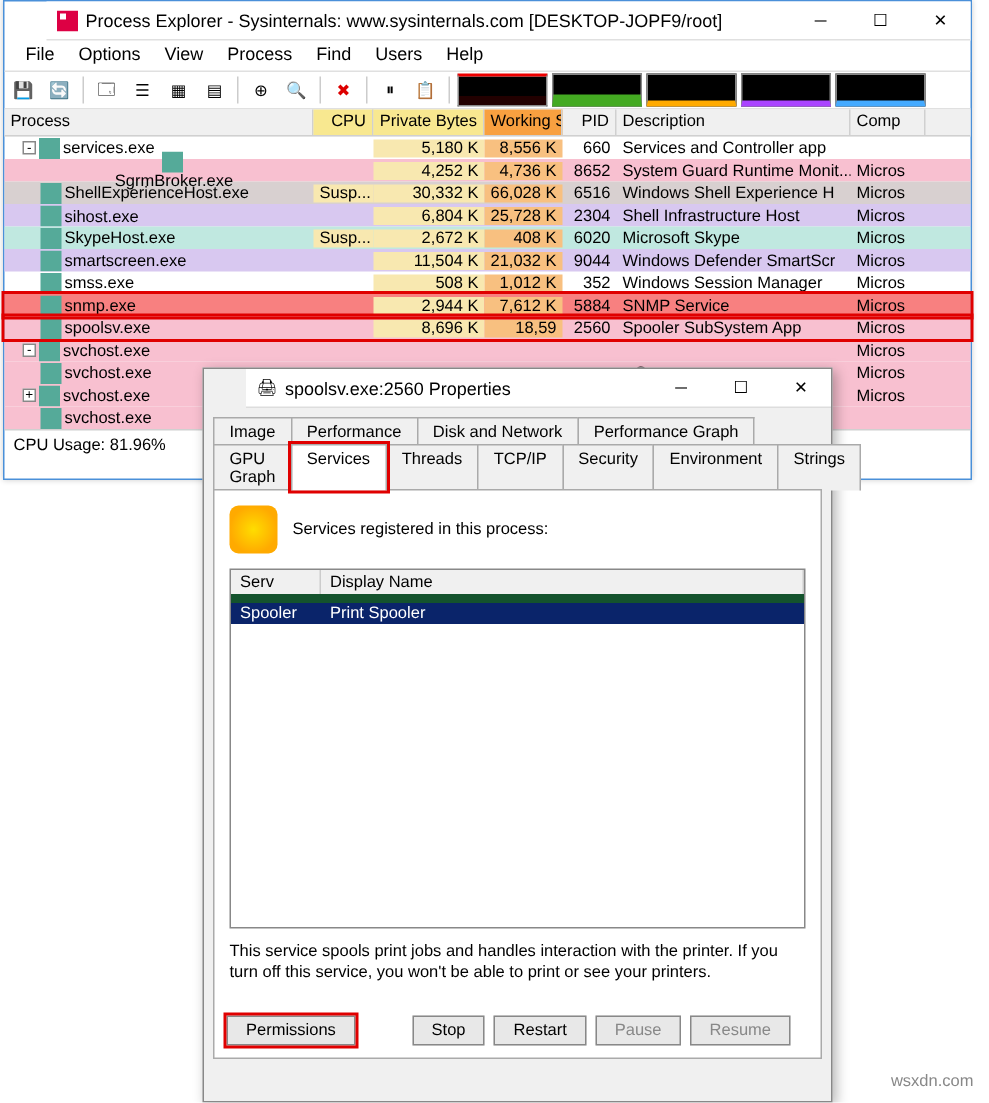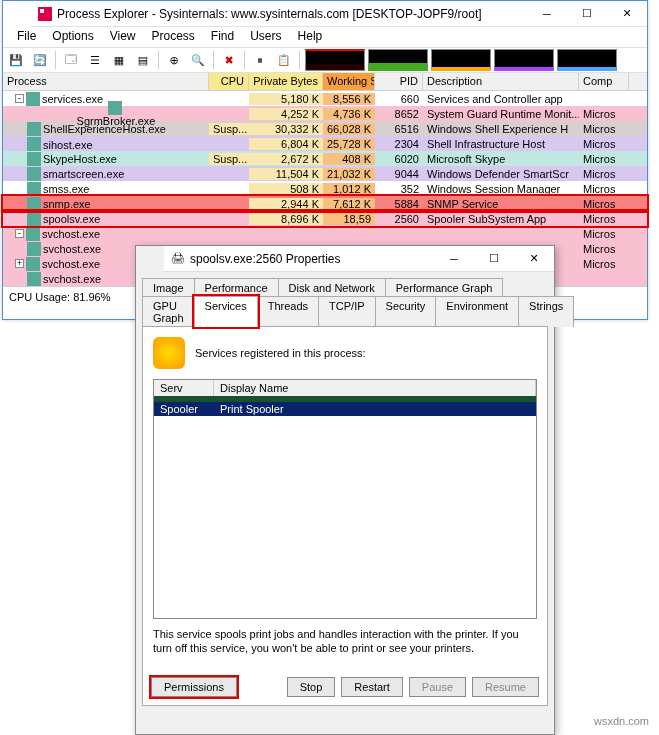--- a/index.html
+++ b/index.html
@@ -22,21 +22,21 @@
   .toolbar .c3{background:#000;border-bottom:4px solid #fa0;}
   .toolbar .c4{background:#000;border-bottom:4px solid #a4f;}
   .toolbar .c5{background:#000;border-bottom:4px solid #4af;}
 
   .grid { position: relative; }
   .ghead { display: flex; background: #f0f0f0; border-bottom: 1px solid #d0d0d0; height: 18px; }
   .ghead div { padding: 2px 4px; border-right: 1px solid #d0d0d0; overflow: hidden; white-space: nowrap; font-size: 11px; }
   .col-proc{width:206px;}.col-cpu{width:40px;text-align:right;background:#f8e8b0;}
   .col-pb{width:74px;text-align:right;background:#f8e8b0;}
   .col-ws{width:52px;text-align:right;background:#f8c080;}
-  .col-pid{width:48px;text-align:right;}
+  .col-pid{width:36px;text-align:right;}
   .col-desc{width:156px;}.col-comp{width:50px;}
   .ghead .col-cpu  { background:#f8e890; }
   .ghead .col-pb   { background:#f8e890; }
   .ghead .col-ws   { background:#f8a040; }
 
   .row { display:flex; height:15px; align-items:center; font-size:11px;}
   .row div { padding:0 4px; overflow:hidden; white-space:nowrap; text-overflow:clip; }
   .row .ic { width:14px;height:14px;display:inline-block;margin-right:2px;background:#5a9;vertical-align:middle;}
   .tree { display:flex;align-items:center;}
   .exp { width:9px;height:9px;border:1px solid #888;display:inline-flex;align-items:center;justify-content:center;font-size:9px;line-height:7px;margin-right:2px;background:#fff;}
@@ -59,21 +59,21 @@
   .tab.sel { background:#fff; z-index:2;}
   .tabrow2 { width:100%; display:flex; }
   .tabpane { margin:0 6px 6px 6px; background:#fff; border:1px solid #aaa; padding:10px; height:380px; position:relative;}
   .svc-ico { width:32px;height:32px;display:inline-block;background:radial-gradient(circle,#fd0 0%,#fa0 70%);border-radius:6px;margin-right:10px;vertical-align:middle;}
   .svc-list { border:1px solid #888; background:#fff; margin-top:10px; height:240px;}
   .svc-head { display:flex; background:#f0f0f0; border-bottom:6px solid #14532d;}
   .svc-head div{padding:2px 6px;border-right:1px solid #ccc;font-size:11px;}
   .svc-row { display:flex;background:#0a246a;color:#fff;}
   .svc-row div{padding:1px 6px;font-size:11px;}
   .svc-desc{margin-top:8px;font-size:11px;line-height:1.3;}
-  .dlg-buttons{position:absolute;bottom:0;left:0;right:0;padding:8px;display:flex;gap:6px;align-items:flex-end;}
+  .dlg-buttons{position:absolute;bottom:0;left:0;right:12px;padding:8px;display:flex;gap:6px;align-items:flex-end;}
   .dlg-buttons button{padding:3px 12px;font-size:11px;background:#e8e8e8;border:1px solid #888;}
   .dlg-buttons button:disabled{color:#888;}
   .dlg-buttons .spacer{flex:1;}
 </style>
 </head>
 <body>
 
 <div class="window" style="left:2px;top:0;width:646px;height:320px;">
   <div class="titlebar">
     <span class="ico">

